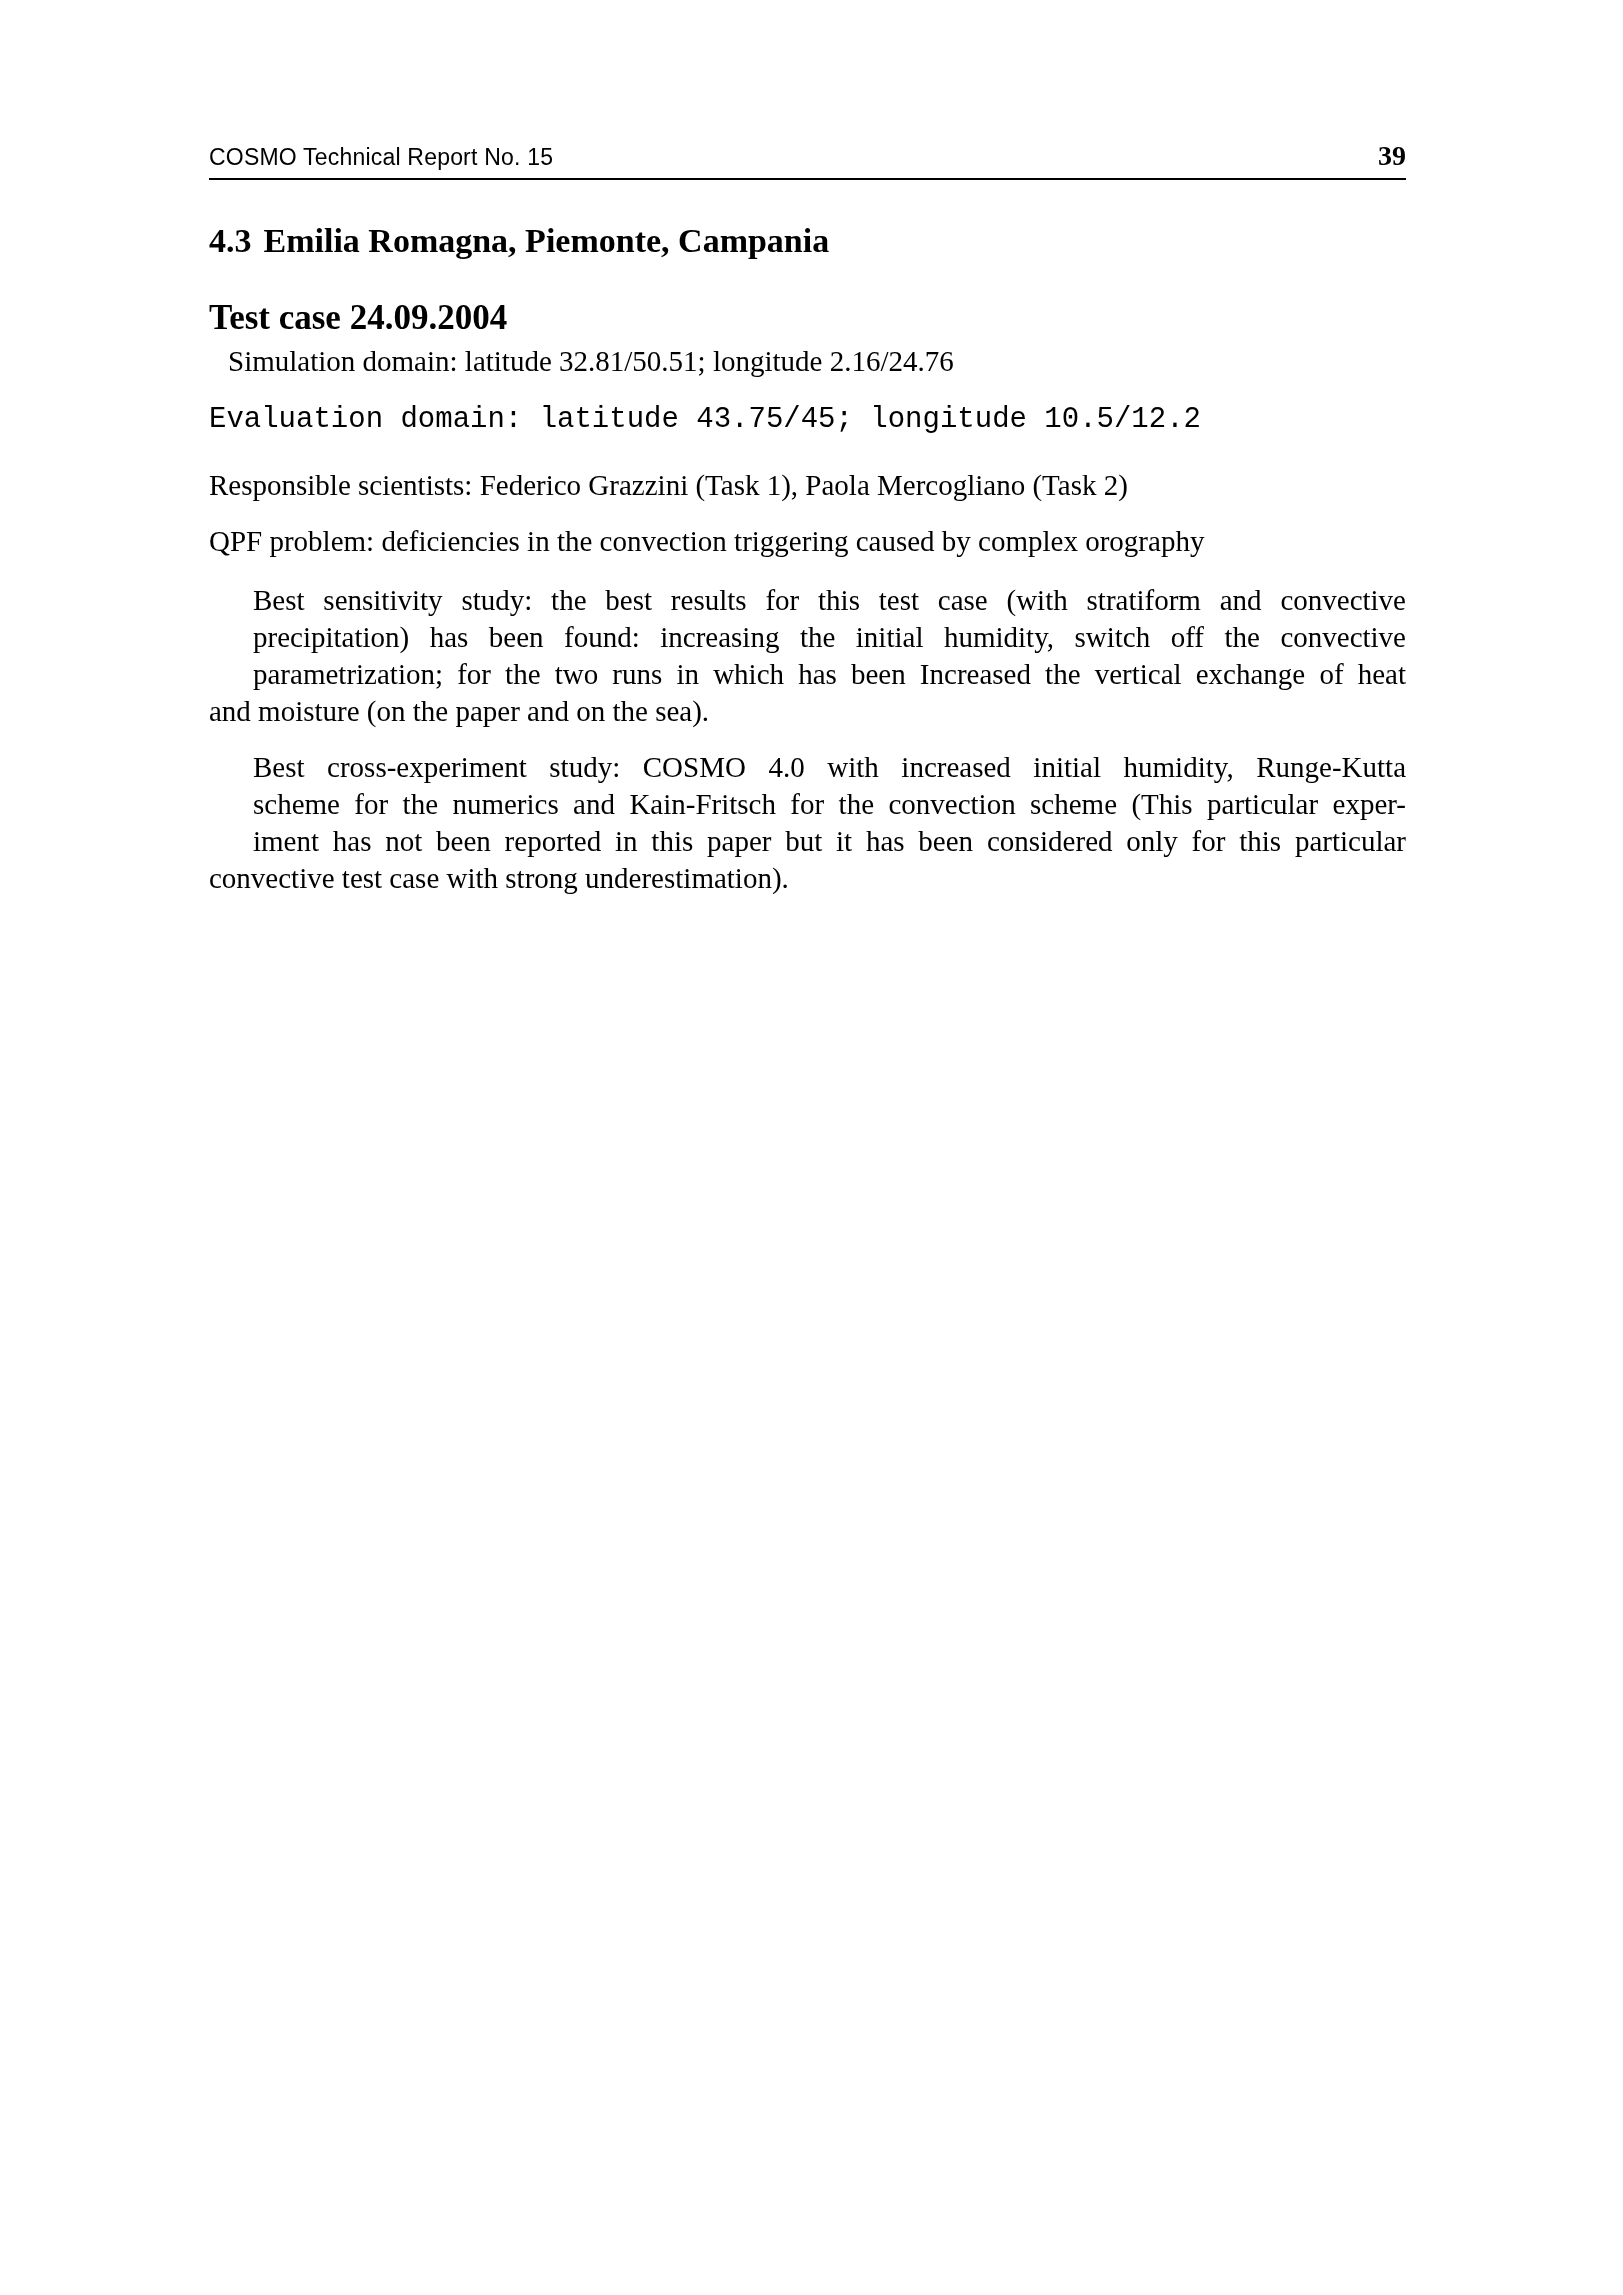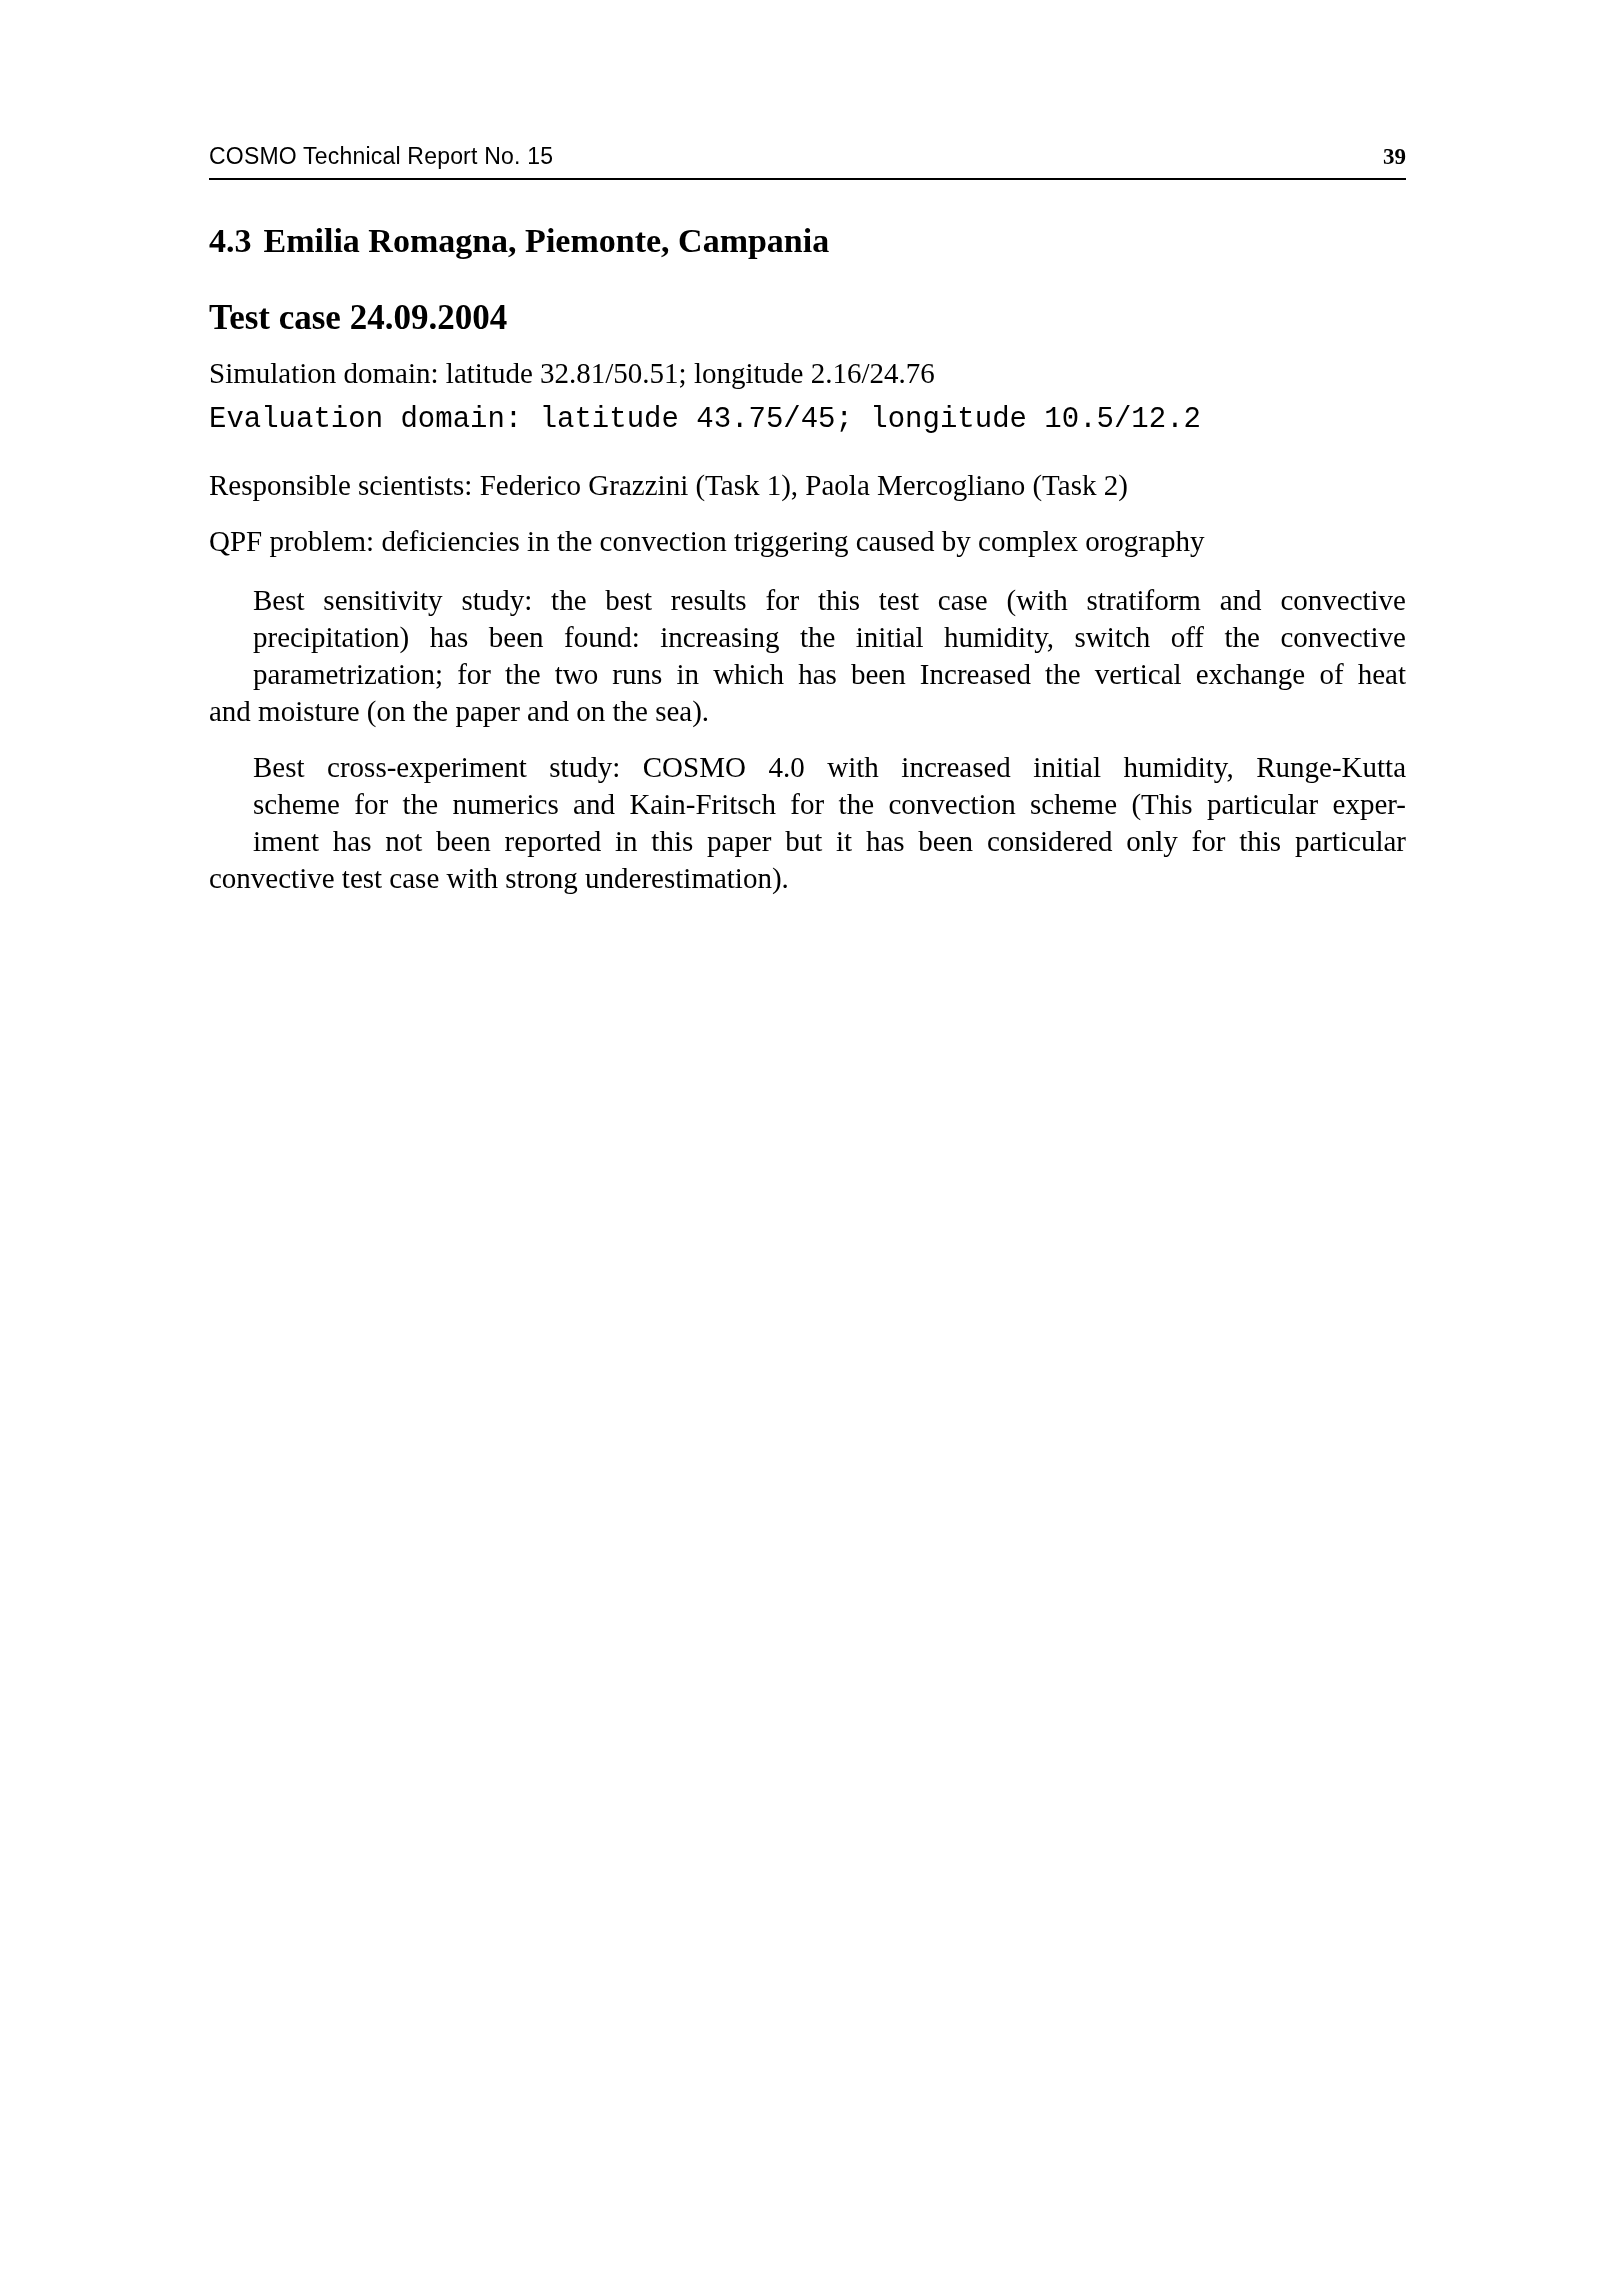--- a/index.html
+++ b/index.html
@@ -25,21 +25,21 @@
   }
   .header-title {
     font-family: "Liberation Sans", sans-serif;
     font-size: 23px;
     line-height: 32px;
     letter-spacing: 0.2px;
   }
   .page-number {
     font-family: "Liberation Serif", serif;
     font-weight: bold;
-    font-size: 23px;
+    font-size: 28px;
     line-height: 32px;
   }
 
   .header-rule {
     top: 178px;
     height: 0;
     border-top: 2.4px solid #000000;
   }
 
   .section-heading {
@@ -64,21 +64,21 @@
 
   
   .just {
     text-align: justify;
     text-align-last: justify;
     text-justify: inter-word;
     word-spacing: -1.6px;
     margin-left: 44px;
   }
 
-  .para-1 { top: 355px; }
+  .para-1 { top: 343px; margin-left: 19px; }
   .para-2 { top: 401px; font-family: Liberation Mono, monospace; }
   .para-3 { top: 467px; }
   .para-4 { top: 523px; }
   .para-5 { top: 582px; }
   .para-6 { top: 749px; }
 </style>
 </head>
 <body>
 
 <div class="page">

